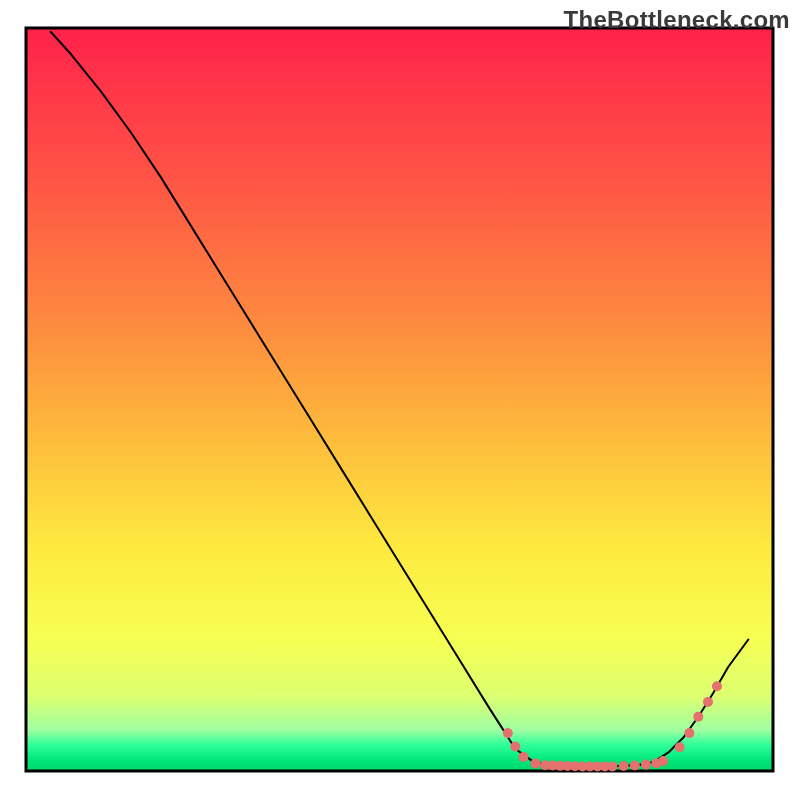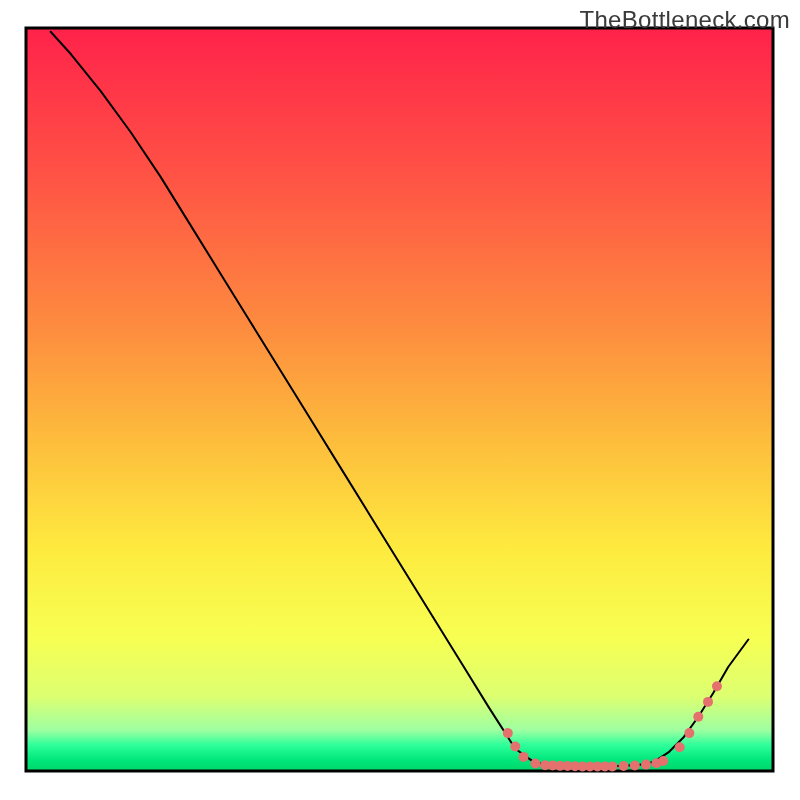--- a/index.html
+++ b/index.html
@@ -14,21 +14,21 @@
   .stage {
     position: relative;
     width: 800px;
     height: 800px;
   }
   .watermark {
     position: absolute;
     top: 6px;
     right: 10px;
     font-size: 24px;
-    font-weight: 400;
+    font-weight: 700;
     color: #3a3a3a;
     letter-spacing: 0.3px;
   }
   svg {
     position: absolute;
     left: 0;
     top: 0;
   }
 </style>
 </head>

